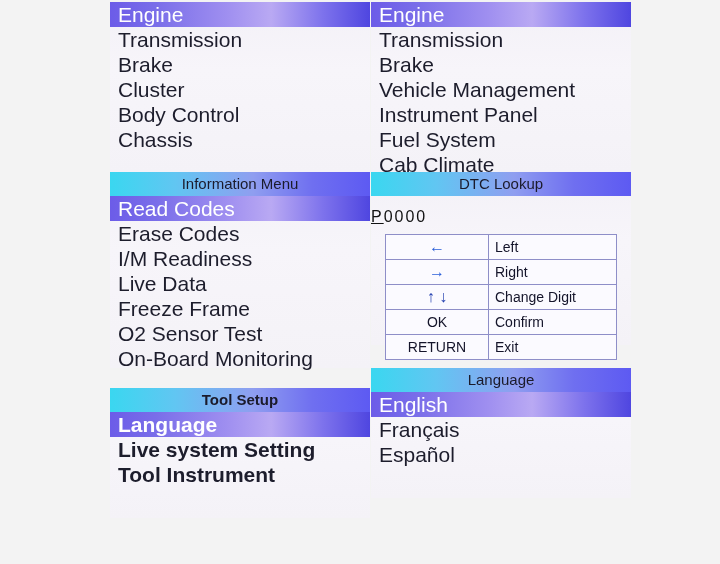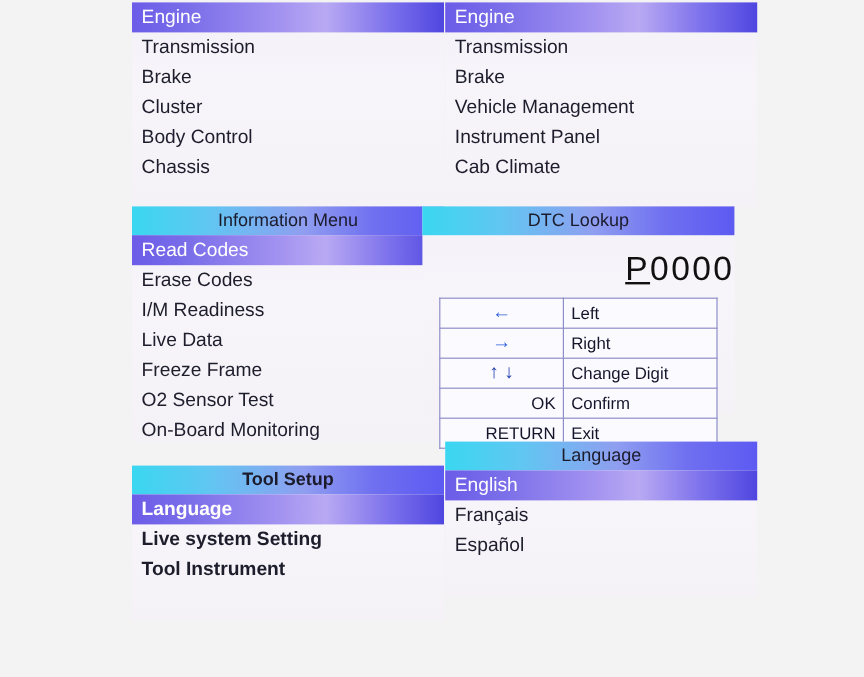--- a/index.html
+++ b/index.html
@@ -31,46 +31,46 @@
     line-height: 24px;
     text-align: center;
     font-size: 15px;
     color: #1b1b2b;
     background: linear-gradient(to right, #3ad7f0 0%, #61c6f2 25%, #8f9ef0 55%, #6f6ff0 78%, #5d5af2 100%);
   }
   .row {
     height: 25px;
     line-height: 25px;
     padding-left: 8px;
-    font-size: 16px;
+    font-size: 21px;
     color: #1d1d2c;
     white-space: nowrap;
     overflow: hidden;
   }
   .row.sel {
     color: #ffffff;
     background: linear-gradient(to right, #6c5ce8 0%, #7a6ee9 18%, #9f8ff0 45%, #b9a9f3 62%, #7d72ec 82%, #4f46e0 100%);
   }
 
   
   #panel-systems-left { left: 110px; top: 2px; width: 260px; height: 170px; }
   #panel-systems-right { left: 371px; top: 2px; width: 260px; height: 170px; }
 
   
   #panel-diagnostic-menu { left: 110px; top: 172px; width: 260px; height: 196px; }
-  #panel-dtc-lookup { left: 352px; top: 172px; width: 260px; height: 173px; }
+  #panel-dtc-lookup { left: 371px; top: 172px; width: 260px; height: 173px; }
 
   
   #panel-tool-setup { left: 110px; top: 388px; width: 260px; height: 130px; font-weight: bold; }
   #panel-language { left: 371px; top: 368px; width: 260px; height: 130px; }
 
   
   .dtc-code {
-    text-align: right;
-    font-size: 28px;
+    text-align: left;
+    font-size: 16px;
     letter-spacing: 2px;
     color: #111;
     padding-top: 12px;
     padding-bottom: 8px;
     font-family: "Liberation Sans", sans-serif;
   }
   .dtc-code .first {
     text-decoration: underline;
   }
   .key-table {
@@ -85,21 +85,21 @@
     font-size: 14px;
     color: #14142a;
     padding: 0 6px;
     vertical-align: middle;
   }
   .key-table td.keycell {
     width: 90px;
     text-align: center;
   }
   .key-table td.keycell.left-align {
-    text-align: right;
+    text-align: center;
   }
   .arrow {
     color: #2b5fd9;
     font-size: 16px;
   }
   .arrow.blue-dark { color: #2540b0; }
 </style>
 </head>
 <body>
 
@@ -113,20 +113,21 @@
     <div class="row">Body Control</div>
     <div class="row">Chassis</div>
   </div>
 
   <div class="panel" id="panel-systems-right">
     <div class="row sel">Engine</div>
     <div class="row">Transmission</div>
     <div class="row">Brake</div>
     <div class="row">Vehicle Management</div>
     <div class="row">Instrument Panel</div>
+    <div class="row">Fuel System</div>
     <div class="row">Cab Climate</div>
   </div>
 
   <div class="panel" id="panel-diagnostic-menu">
     <div class="panel-title">Information Menu</div>
     <div class="row sel">Read Codes</div>
     <div class="row">Erase Codes</div>
     <div class="row">I/M Readiness</div>
     <div class="row">Live Data</div>
     <div class="row">Freeze Frame</div>

